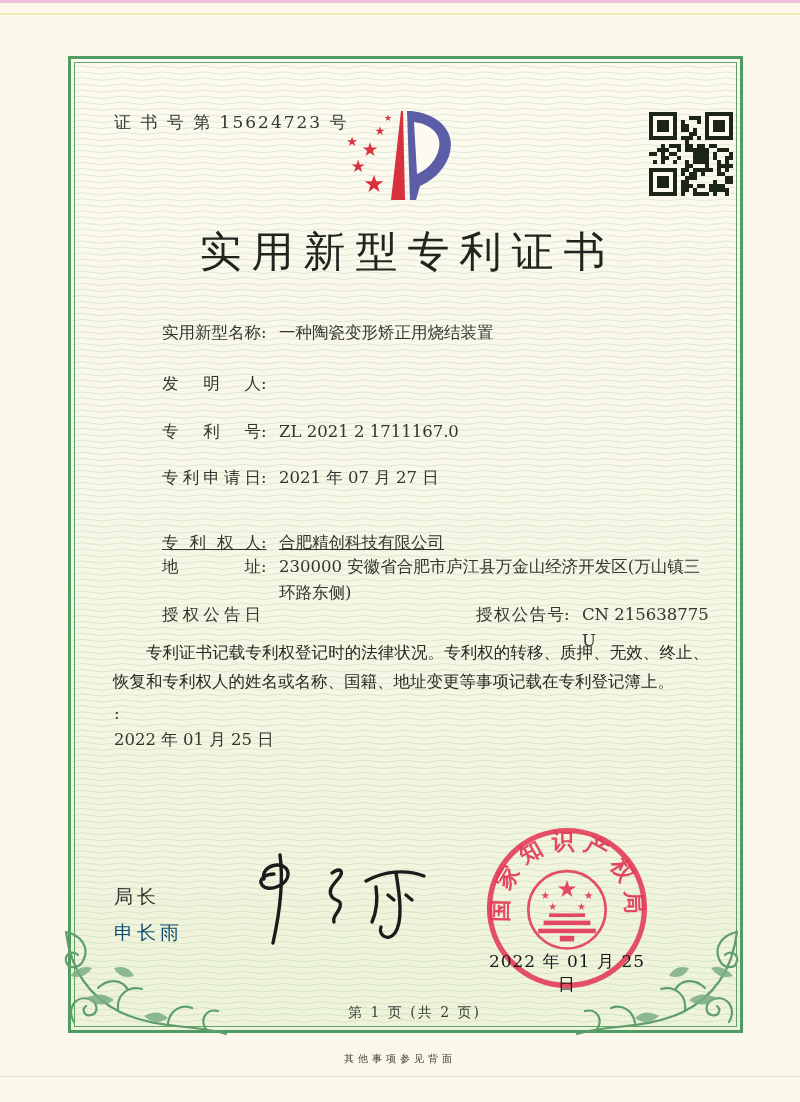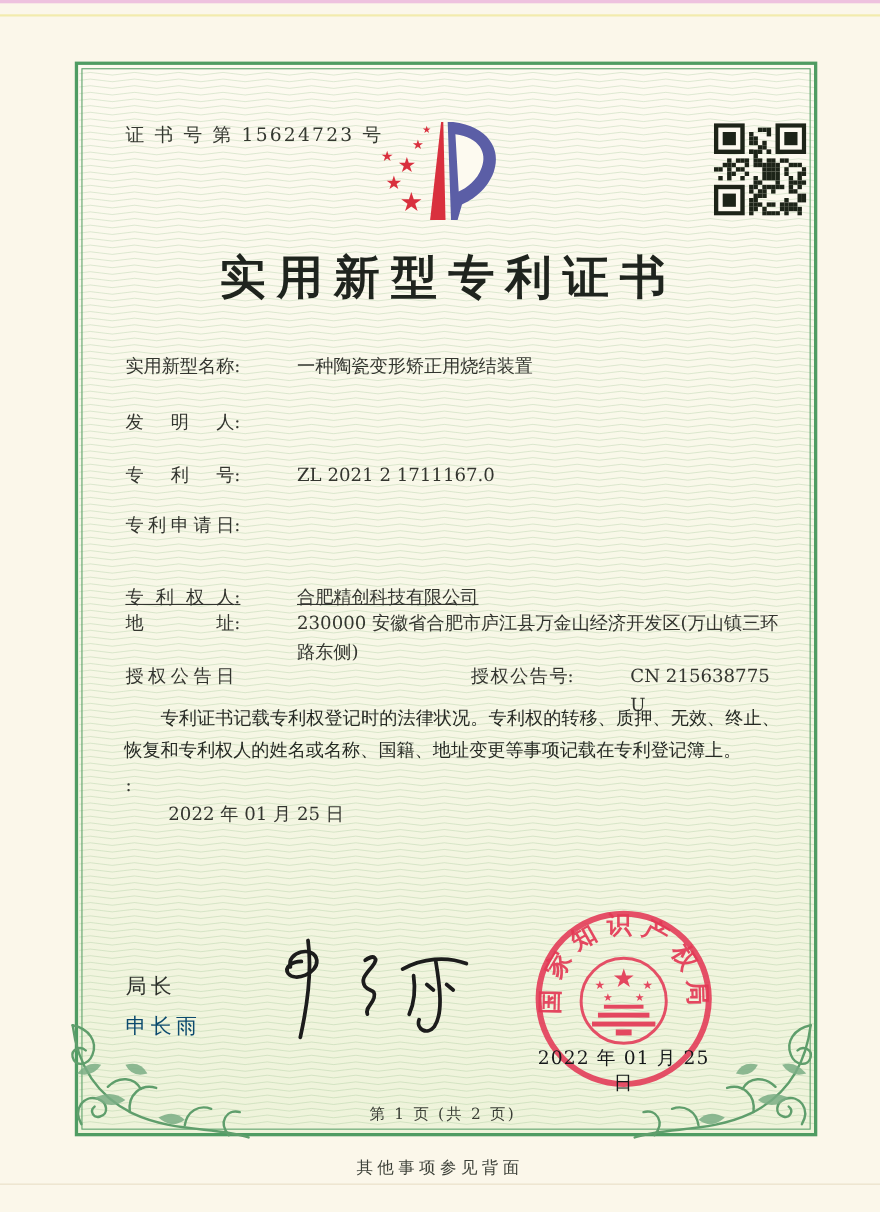--- a/index.html
+++ b/index.html
@@ -32,35 +32,35 @@
 
   #cert-number{
     position:absolute;left:114px;top:111px;
     font-size:17px;letter-spacing:2px;color:#33372f;
   }
   #logo{position:absolute;left:330px;top:108px;width:135px;height:108px;}
   #qr{position:absolute;left:649px;top:112px;width:84px;height:84px;}
 
   #title{
     position:absolute;left:68px;top:224px;width:669px;
-    text-align:center;font-size:42px;font-weight:700;
+    text-align:center;font-size:42px;font-weight:400;
     letter-spacing:10px;text-indent:10px;color:#1f241e;
   }
 
   .field-row{
     position:absolute;left:114px;width:596px;
     font-size:16.5px;color:#33352f;display:flex;align-items:flex-start;
     line-height:26px;
   }
   .flabel{
     display:inline-block;width:99px;flex:0 0 99px;
-    text-align:justify;text-align-last:justify;
+    text-align:justify;text-align-last:justify;margin-left:48px;
   }
   .fcolon{display:inline-block;width:18px;flex:0 0 18px;}
-  .fvalue{flex:1;margin-left:39px;}
+  .fvalue{flex:1;}
   #row-name{top:320px;}
   #row-inventor{top:371px;}
   #row-patno{top:419px;}
   #row-appdate{top:465px;align-items:flex-end;}
   #row-patentee{top:530px;text-decoration:underline;}
   #row-address{top:554px;}
   #row-grantdate{top:602px;width:300px;flex-direction:column;}
   #row-grantno{top:602px;left:428px;width:290px;}
   #row-grantno .flabel{width:88px;flex:0 0 88px;}
 
@@ -83,26 +83,26 @@
   }
   #signature{position:absolute;left:228px;top:848px;width:215px;height:102px;}
 
   #seal{position:absolute;left:477px;top:818px;width:180px;height:180px;}
   #seal-date{
     position:absolute;left:477px;top:950px;width:180px;
     text-align:center;font-size:17px;color:#15181a;letter-spacing:1px;
   }
 
   #page-indicator{
-    position:absolute;left:68px;top:1004px;width:669px;
+    position:absolute;left:80px;top:1004px;width:669px;
     text-align:center;font-size:14px;color:#3a3e36;letter-spacing:2px;
   }
   #back-note{
     position:absolute;left:0;top:1052px;width:800px;
-    text-align:center;font-size:15px;color:#3c4038;letter-spacing:4px;
+    text-align:center;font-size:10px;color:#3c4038;letter-spacing:4px;
   }
 </style>
 </head>
 <body>
 
 <div class="scan-line" id="scan-top"></div>
 <div class="scan-line" id="scan-yellow"></div>
 <div class="scan-line" id="scan-bottom"></div>
 
 <div id="frame">
@@ -316,20 +316,21 @@
     <span class="fcolon">:</span>
 </div>
 <div class="field-row" id="row-patno">
   <span class="flabel">专利号</span>
     <span class="fcolon">:</span>
     <span class="fvalue">ZL 2021 2 1711167.0</span>
 </div>
 <div class="field-row" id="row-appdate">
   <span class="flabel">专利申请日</span>
     <span class="fcolon">:</span>
+    <span class="fvalue">2021 年 07 月 27 日</span>
 </div>
 <div class="field-row" id="row-patentee">
   <span class="flabel">专利权人</span>
     <span class="fcolon">:</span>
     <span class="fvalue">合肥精创科技有限公司</span>
 </div>
 <div class="field-row" id="row-address">
   <span class="flabel">地址</span>
     <span class="fcolon">:</span>
     <span class="fvalue">230000 安徽省合肥市庐江县万金山经济开发区(万山镇三环路东侧)</span>

